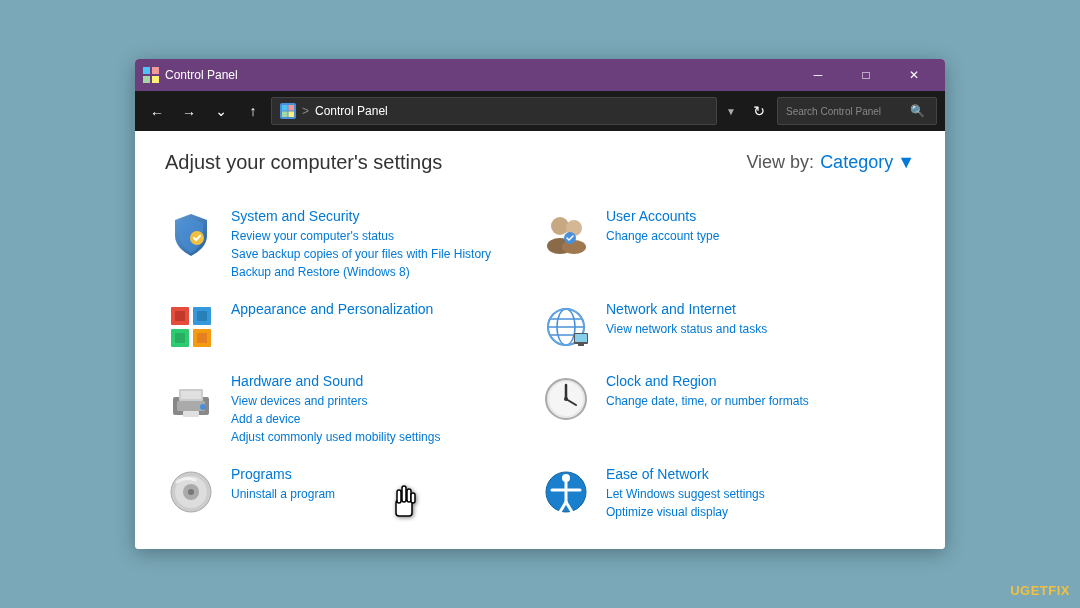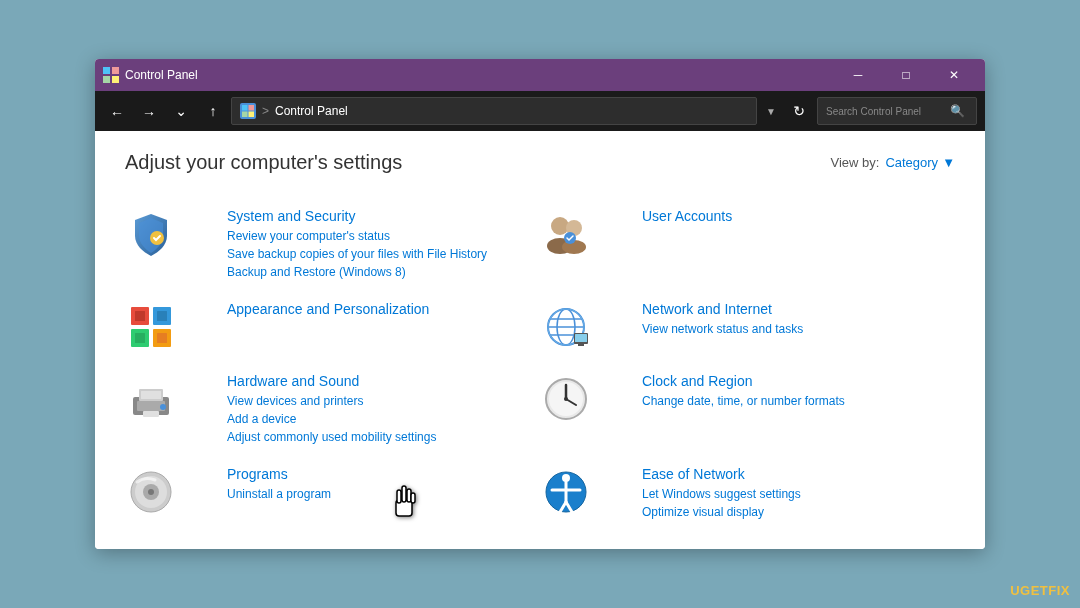--- a/index.html
+++ b/index.html
@@ -9,21 +9,21 @@
       background-color: #7aa8b8;
       display: flex;
       align-items: center;
       justify-content: center;
       font-family: 'Segoe UI', Arial, sans-serif;
       overflow: hidden;
       position: relative;
     }
 
     .window {
-      width: 890px;
+      width: 810px;
       height: 490px;
       background: #fff;
       border-radius: 4px;
       box-shadow: 0 4px 20px rgba(0,0,0,0.3);
       display: flex;
       flex-direction: column;
       overflow: hidden;
     }
 
     
@@ -184,21 +184,21 @@
     }
     .page-title {
       font-size: 20px;
       font-weight: 300;
       color: #333;
     }
     .view-by {
       display: flex;
       align-items: center;
       gap: 6px;
-      font-size: 13px;
+      font-size: 18px;
       color: #333;
     }
     .view-by-label { color: #555; }
     .view-by-value {
       color: #0078d7;
       cursor: pointer;
       display: flex;
       align-items: center;
       gap: 4px;
     }
@@ -217,21 +217,21 @@
       cursor: pointer;
     }
     .cat-icon {
       width: 52px;
       height: 52px;
       flex-shrink: 0;
       display: flex;
       align-items: center;
       justify-content: center;
     }
-    .cat-content { flex: 1; margin-left: 36px; }
+    .cat-content { flex: 1; }
     .cat-title {
       font-size: 14px;
       color: #0078d7;
       margin-bottom: 3px;
       font-weight: 400;
     }
     .cat-link {
       font-size: 12px;
       color: #0078d7;
       display: block;
@@ -360,20 +360,21 @@
             <circle cx="18" cy="16" r="9" fill="#c8a882"></circle>
             <ellipse cx="18" cy="36" rx="13" ry="8" fill="#8b6a4a"></ellipse>
             <circle cx="32" cy="18" r="8" fill="#d4b896"></circle>
             <ellipse cx="32" cy="37" rx="12" ry="7" fill="#a07850"></ellipse>
             <circle cx="28" cy="28" r="6" fill="#4a90d9"></circle>
             <path d="M25 28 L27 30 L31 26" stroke="#fff" stroke-width="1.5" fill="none" stroke-linecap="round"></path>
           </svg>
         </div>
         <div class="cat-content">
           <div class="cat-title">User Accounts</div>
+          <span class="cat-link">Change account type</span>
         </div>
       </div>
 
       <div class="category-item">
         <div class="cat-icon icon-appearance">
           <svg viewBox="0 0 48 48" xmlns="http://www.w3.org/2000/svg">
             <rect x="4" y="4" width="18" height="18" rx="1" fill="#e74c3c"></rect>
             <rect x="26" y="4" width="18" height="18" rx="1" fill="#3498db"></rect>
             <rect x="4" y="26" width="18" height="18" rx="1" fill="#2ecc71"></rect>
             <rect x="26" y="26" width="18" height="18" rx="1" fill="#f39c12"></rect>

